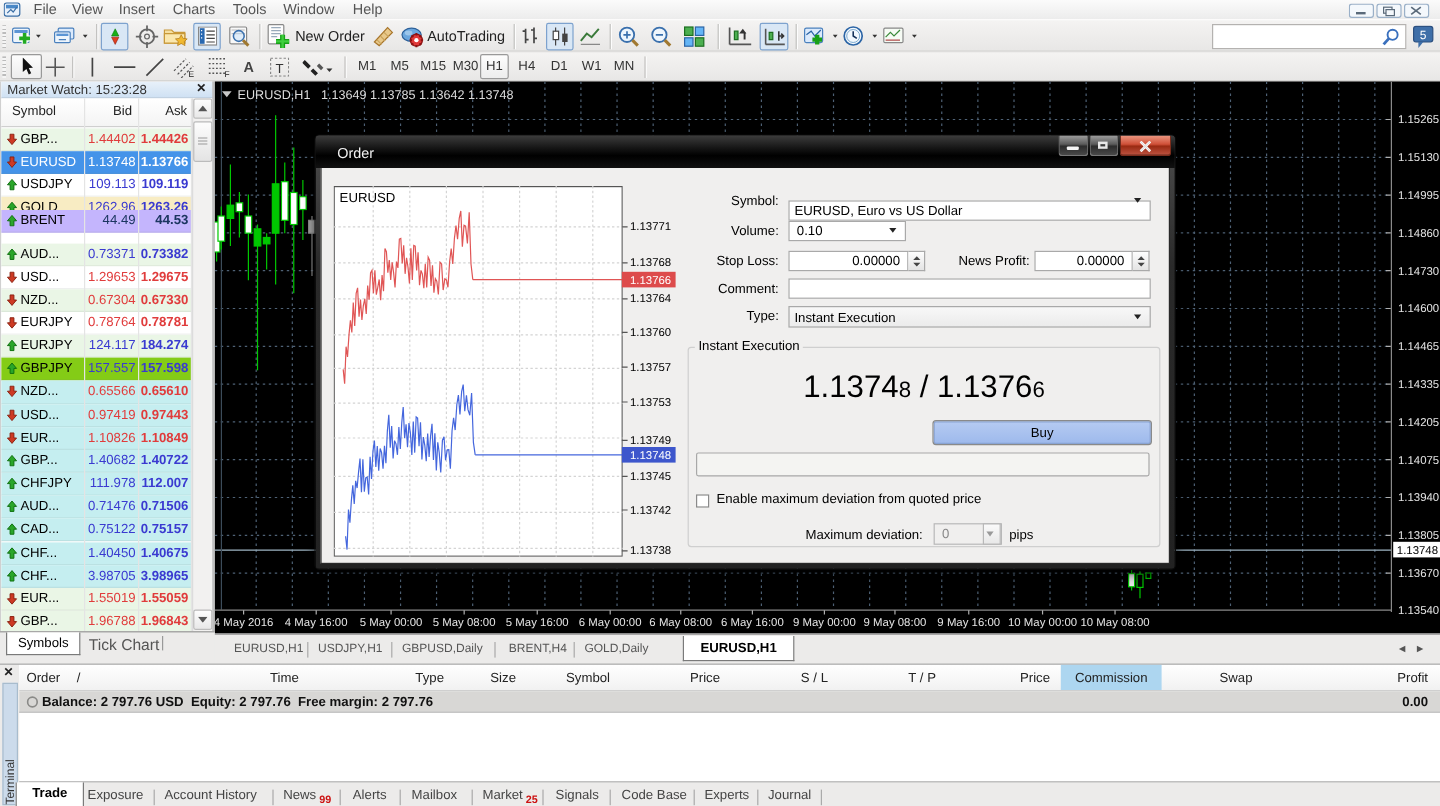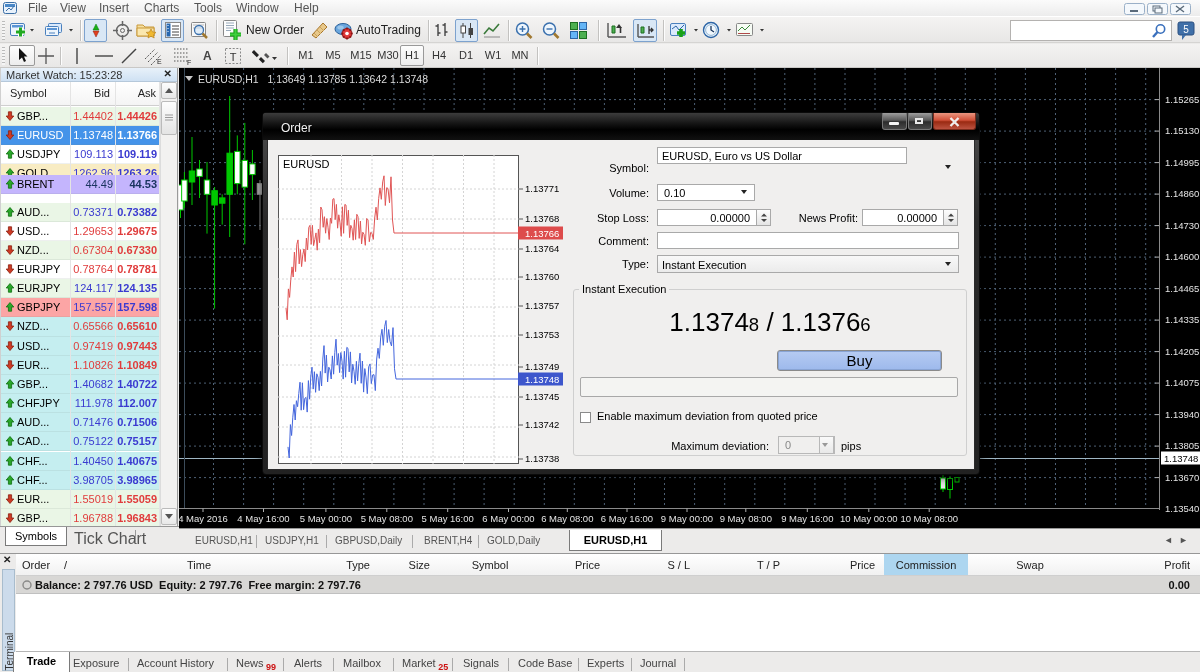--- a/index.html
+++ b/index.html
@@ -444,23 +444,23 @@
         <span class="sym">EURJPY</span>
         <span class="bid red">0.78764</span>
         <span class="ask red">0.78781</span>
       </div>
     <div class="mwrow" style="top:211.1px;background:#eaf6e6">
         <svg class="ar" width="10" height="10" viewBox="0 0 10 10">
           <path d="M5 0.5 L8.8 5 L6.6 5 L6.6 9.2 L3.4 9.2 L3.4 5 L1.2 5 Z" fill="#2aa62a" stroke="#0e6e0e" stroke-width="0.8"></path>
         </svg>
         <span class="sym">EURJPY</span>
         <span class="bid blue">124.117</span>
-        <span class="ask blue">124.135</span>
-      </div>
-    <div class="mwrow" style="top:230.3px;background:#fca5a5">
+        <span class="ask blue">184.274</span>
+      </div>
+    <div class="mwrow" style="top:230.3px;background:#84cc16">
         <svg class="ar" width="10" height="10" viewBox="0 0 10 10">
           <path d="M5 0.5 L8.8 5 L6.6 5 L6.6 9.2 L3.4 9.2 L3.4 5 L1.2 5 Z" fill="#2aa62a" stroke="#0e6e0e" stroke-width="0.8"></path>
         </svg>
         <span class="sym">GBPJPY</span>
         <span class="bid blue">157.557</span>
         <span class="ask blue">157.598</span>
       </div>
     <div class="mwrow" style="top:249.4px;background:#c5eef0">
         <svg class="ar" width="10" height="10" viewBox="0 0 10 10">
           <path d="M5 9.5 L1.2 5 L3.4 5 L3.4 0.8 L6.6 0.8 L6.6 5 L8.8 5 Z" fill="#cd3a24" stroke="#8a2010" stroke-width="0.8"></path>
@@ -562,21 +562,21 @@
     <svg class="abs" style="left:164px;top:46px" width="8" height="7" viewBox="0 0 8 7">
         <path d="M0 1 h8 M0 3.5 h8 M0 6 h8" stroke="#999"></path>
       </svg>
     <div class="abs" style="left:160px;top:440px;width:16px;height:17px;background:linear-gradient(#fdfdfd,#e8e8e8);border:1px solid #bbb;border-radius:2px"></div>
     <svg class="abs" style="left:164px;top:446px" width="8" height="5" viewBox="0 0 8 5">
         <path d="M0 0 L4 5 L8 0 Z" fill="#555"></path>
       </svg>
   </div>
   <div class="abs" id="mwtabs">
     <div class="abs" style="left:5px;top:0px;width:62px;height:19px;background:#fff;border:1px solid #7a7a7a;border-top:none;font-size:11px;color:#000;text-align:center;padding-top:3px">Symbols</div>
-    <div class="abs" style="left:74px;top:3px;font-size:16px;color:#555">Tick Chart</div>
+    <div class="abs" style="left:74px;top:3px;font-size:13px;color:#555">Tick Chart</div>
     <div class="abs" style="left:135px;top:3px;width:1px;height:12px;background:#999"></div>
   </div>
   <div class="abs" id="ctabs">
     <div class="ctab" style="left:16px">EURUSD,H1</div>
     <div class="tsep" style="left:77px;top:6px"></div>
     <div class="ctab" style="left:86px">USDJPY,H1</div>
     <div class="tsep" style="left:147px;top:6px"></div>
     <div class="ctab" style="left:156px">GBPUSD,Daily</div>
     <div class="tsep" style="left:233px;top:6px"></div>
     <div class="ctab" style="left:245px">BRENT,H4</div>
@@ -587,21 +587,21 @@
     <div class="abs" style="left:1000px;top:6px;font-size:9px;color:#555">►</div>
   </div>
   <div class="abs" id="term">
     <div class="abs" style="left:0;top:0;width:16px;height:119px;background:#ecebea"></div>
     <div class="abs" style="left:3px;top:0px;font-size:10px;font-weight:bold;color:#222">✕</div>
     <div class="abs" style="left:2px;top:15px;width:13px;height:102px;background:#ccdbeb;border:1px solid #a8bccd"></div>
     <div class="abs" style="left:-31px;top:71px;width:80px;font-size:10px;color:#333;transform:rotate(-90deg)">Terminal</div>
     <div id="thead">
       <span class="tcol" style="left:6px">Order</span>
         <span class="tcol" style="left:48px">/</span>
-      <span class="tcol" style="left:171px;width:100px;text-align:left">Time</span>
+      <span class="tcol" style="left:171px;width:100px;text-align:center">Time</span>
       <span class="tcol" style="left:254px;width:100px;text-align:right">Type</span>
       <span class="tcol" style="left:314px;width:100px;text-align:right">Size</span>
       <span class="tcol" style="left:424px;width:100px;text-align:center">Symbol</span>
       <span class="tcol" style="left:484px;width:100px;text-align:right">Price</span>
       <span class="tcol" style="left:574px;width:100px;text-align:right">S / L</span>
       <span class="tcol" style="left:664px;width:100px;text-align:right">T / P</span>
       <span class="tcol" style="left:759px;width:100px;text-align:right">Price</span>
       <span class="abs" style="left:868px;top:0;width:84px;height:21px;background:#add6f0;padding-top:5px;text-align:center">Commission</span>
       <span class="tcol" style="left:964px;width:100px;text-align:center">Swap</span>
       <span class="tcol" style="left:1074px;width:100px;text-align:right">Profit</span>
@@ -679,21 +679,21 @@
           <text x="7" y="307">1.13738</text>
       </g>
       <path d="M0 34 h5 M0 64 h5 M0 94 h5 M0 122 h5 M0 151 h5 M0 180 h5 M0 212 h5 M0 242 h5 M0 270 h5 M0 304 h5" stroke="#555"></path>
       <rect x="0" y="71.5" width="45" height="13" fill="#dd4b4b"></rect>
       <text x="7" y="81.5" font-size="9.5" fill="#fff" font-family="Liberation Sans">1.13766</text>
       <rect x="0" y="217.5" width="45" height="13" fill="#3d56cc"></rect>
       <text x="7" y="227.5" font-size="9.5" fill="#fff" font-family="Liberation Sans">1.13748</text>
     </svg>
 
     <div class="lbl" style="left:306px;top:49px;width:80px">Symbol:</div>
-    <div class="fld" style="left:394px;top:34px;width:250px;height:17px;padding:2px 4px">EURUSD, Euro vs US Dollar</div>
+    <div class="fld" style="left:394px;top:54px;width:302px;height:17px;padding:2px 4px">EURUSD, Euro vs US Dollar</div>
     <div class="combo-ar" style="left:682px;top:52px"></div>
     <div class="lbl" style="left:306px;top:74px;width:80px">Volume:</div>
     <div class="fld" style="left:394px;top:71px;width:98px;height:17px;padding:2px 6px">0.10</div>
     <div class="combo-ar" style="left:478px;top:77px"></div>
     <div class="lbl" style="left:296px;top:99px;width:90px">Stop Loss:</div>
     <div class="fld" style="left:394px;top:96px;width:100px;height:17px;padding:2px 6px;text-align:right">0.00000</div>
     <div class="abs" style="left:494px;top:96px;width:14px;height:17px;background:linear-gradient(#fdfdfd,#e4e4e4);border:1px solid #a9a9a9;border-left:none"></div>
     <svg class="abs" style="left:497px;top:100px" width="8" height="10" viewBox="0 0 8 10">
         <path d="M1 3.6 L4 0.6 L7 3.6 Z M1 6 L7 6 L4 9 Z" fill="#444"></path>
       </svg>
@@ -705,21 +705,21 @@
       </svg>
     <div class="lbl" style="left:296px;top:122px;width:90px">Comment:</div>
     <div class="fld" style="left:394px;top:119px;width:302px;height:17px"></div>
     <div class="lbl" style="left:306px;top:145px;width:80px">Type:</div>
     <div class="fld" style="left:394px;top:142px;width:302px;height:18px;padding:3px 4px;background:linear-gradient(#f8f8f8,#ebebeb)">Instant Execution</div>
     <div class="combo-ar" style="left:682px;top:149px"></div>
 
     <div class="abs" style="left:310px;top:176px;width:394px;height:167px;border:1px solid #cfcfcf;border-radius:3px"></div>
     <div class="abs" style="left:316px;top:170px;background:#f0efee;padding:0 3px;font-size:11px;color:#000">Instant Execution</div>
     <div class="abs" style="left:310px;top:194px;width:394px;height:34px;font-size:26px;color:#000;text-align:center">1.1374<span style="font-size:18.5px">8</span> / 1.1376<span style="font-size:18.5px">6</span></div>
-    <button class="abs" style="left:514px;top:237px;width:165px;height:21px;background:linear-gradient(#b6cbf2,#9db9ec);border:1px solid #8a8a8a;box-shadow:inset 0 0 0 1px #89a4d4;border-radius:3px;font-size:15px;font-family:'Liberation Sans',sans-serif;color:#000">Buy</button>
+    <button class="abs" style="left:514px;top:237px;width:183px;height:21px;background:linear-gradient(#b6cbf2,#9db9ec);border:1px solid #8a8a8a;box-shadow:inset 0 0 0 1px #89a4d4;border-radius:3px;font-size:11px;font-family:'Liberation Sans',sans-serif;color:#000">Buy</button>
     <div class="abs" style="left:317px;top:264px;width:378px;height:20px;background:#f4f4f2;border:1px solid #a8a8a8;border-radius:2px"></div>
     <div class="abs" style="left:317px;top:299px;width:11px;height:11px;background:#fff;border:1px solid #8a8a8a"></div>
     <div class="abs" style="left:334px;top:297px;font-size:11px;color:#000">Enable maximum deviation from quoted price</div>
     <div class="lbl" style="left:406px;top:327px;width:100px">Maximum deviation:</div>
     <div class="abs" style="left:515px;top:323px;width:57px;height:18px;background:#f0efee;border:1px solid #b8b8b8;font-size:11px;color:#888;padding:2px 6px">0</div>
     <div class="abs" style="left:556px;top:323px;width:15px;height:18px;background:linear-gradient(#fafafa,#e8e8e8);border:1px solid #b8b8b8"></div>
     <div class="combo-ar" style="left:559px;top:330px;border-top-color:#999"></div>
     <div class="abs" style="left:578px;top:327px;font-size:11px;color:#000">pips</div>
   </div>
 </div>

